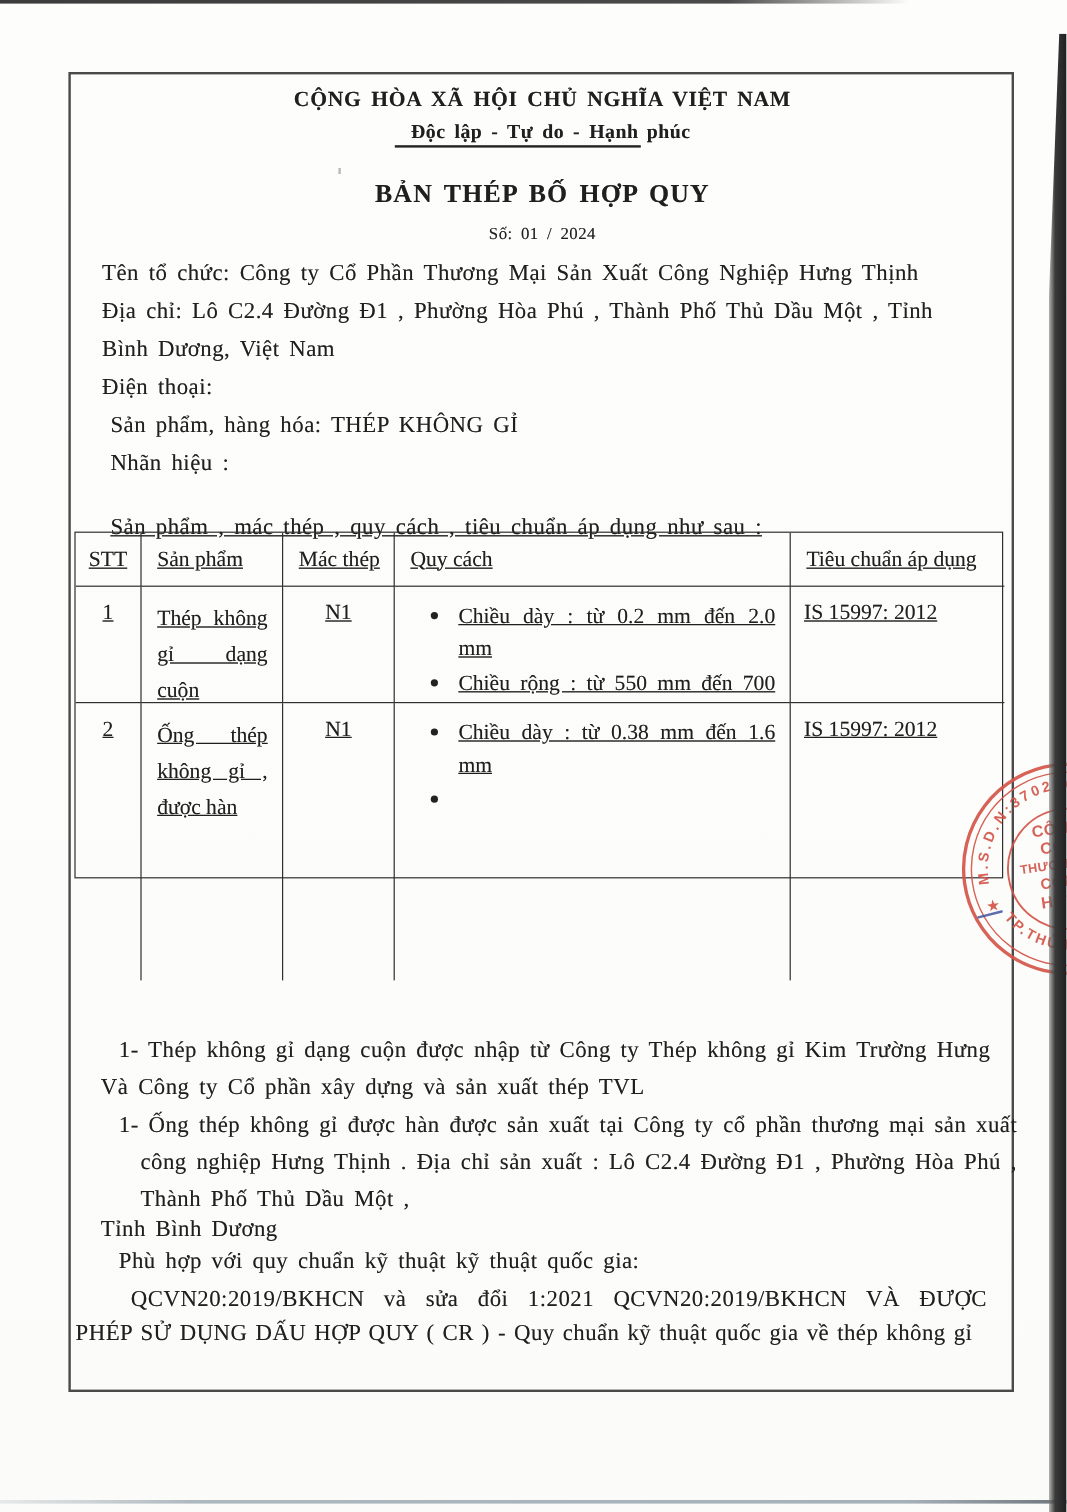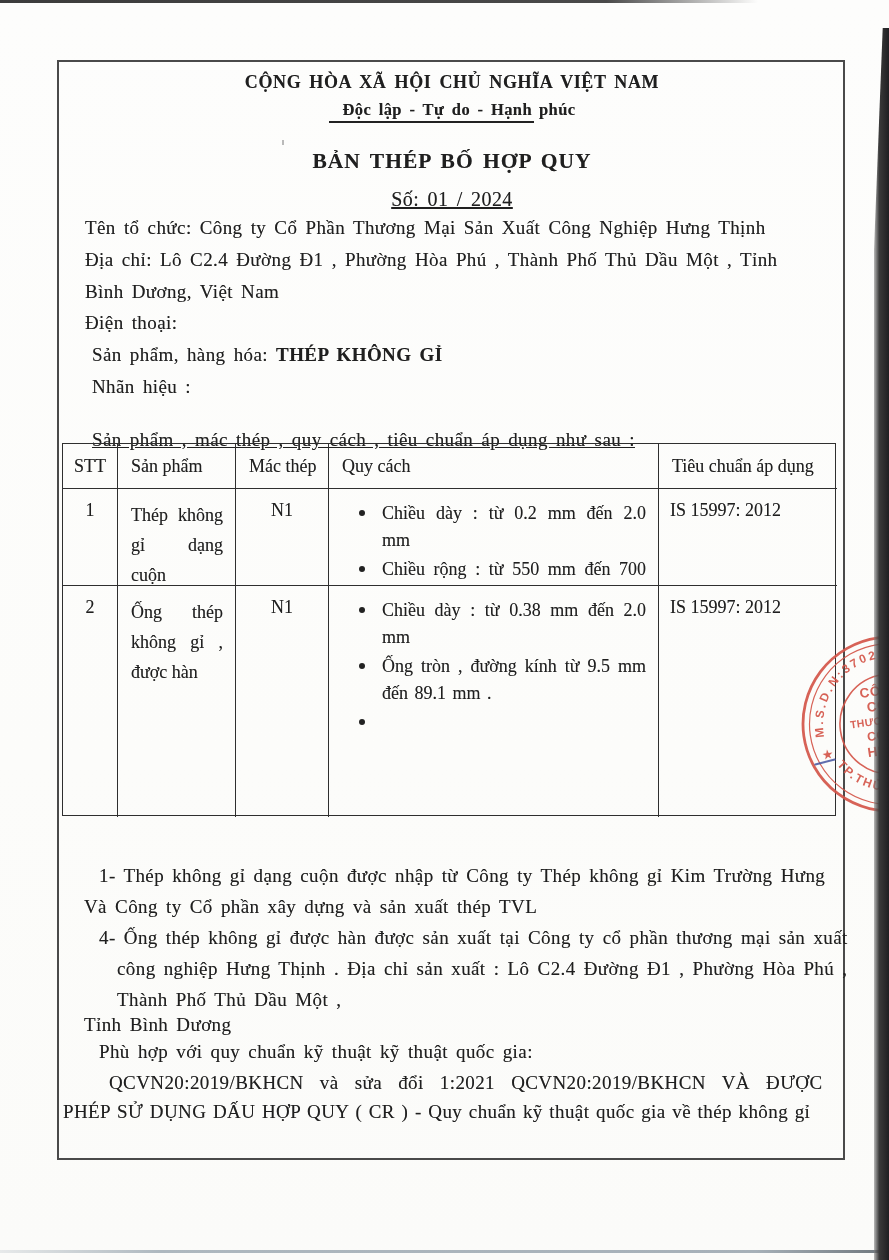--- a/index.html
+++ b/index.html
@@ -41,32 +41,33 @@
     position:absolute;white-space:nowrap;color:#1f1f1f;
     font-size:19px;letter-spacing:.4px;word-spacing:3px;
     text-shadow:0 0 .5px rgba(30,30,30,.45);
   }
   .center{left:57px;width:790px;text-align:center;}
   .nat1{top:72px;font-weight:bold;font-size:18px;letter-spacing:.6px;}
   .motto{top:100px;font-size:16.5px;font-weight:bold;}
   .motto .u{border-bottom:2px solid #222;padding:0 2px 2px 14px;}
   .motto .tail{margin-left:5px;}
   .title{top:149px;font-weight:bold;font-size:21.5px;letter-spacing:1px;}
-  .so{top:188px;font-size:20px;text-decoration:underline;}
-  .b{font-weight:bold;}
+  .so{top:188px;font-size:14px;}
+  .b{font-weight:normal;}
   
   .tbl{
-    position:absolute;left:62px;top:443px;width:774px;height:373px;
+    position:absolute;left:62px;top:443px;width:774px;height:289px;
     display:grid;
     grid-template-columns:55px 118px 93px 330px 178px;
     grid-template-rows:45px 97px 231px;
     border:1.6px solid #2f2f2f;
     box-sizing:border-box;
     color:#1f1f1f;font-size:18px;
     text-shadow:0 0 .5px rgba(30,30,30,.4);
+    text-decoration:underline;
   }
   .tbl > div{border-right:1.4px solid #2f2f2f;border-bottom:1.4px solid #2f2f2f;box-sizing:border-box;overflow:hidden;}
   .tbl > div:nth-child(5n){border-right:none;}
   .tbl > div:nth-child(n+11){border-bottom:none;}
   .th{display:flex;align-items:center;padding-left:13px;}
   .th.c{justify-content:center;padding-left:0;}
   .cell-c{text-align:center;padding-top:11px;}
   .cell-prod{padding:11px 12px 12px 13px;text-align:justify;line-height:30px;}
   .cell-std{padding:11px 6px 0 11px;}
   .cell-specs{padding-top:11px;}
@@ -132,36 +133,32 @@
       </div>
     </div>
     <div class="cell-std">IS 15997: 2012</div>
 
     <div class="cell-c">2</div>
     <div class="cell-prod">Ống thép không gỉ , được hàn</div>
     <div class="cell-c">N1</div>
     <div class="cell-specs">
       <div class="spec">
         <span class="dot"></span>
-        <div class="txt">Chiều dày : từ 0.38 mm đến 2.0 mm</div>
-      </div>
-      <div class="spec">
-        <span class="dot"></span>
-        <div class="txt">Ống tròn , đường kính từ 9.5 mm đến 89.1 mm .</div>
+        <div class="txt">Chiều dày : từ 0.38 mm đến 1.6 mm</div>
       </div>
       <div class="spec">
         <span class="dot"></span>
       </div>
     </div>
     <div class="cell-std">IS 15997: 2012</div>
   </div>
 
   <div class="ln" style="left:99px;top:865px;">1-  Thép không gỉ dạng cuộn được nhập từ Công ty Thép không gỉ Kim Trường Hưng</div>
   <div class="ln" style="left:84px;top:896px;">Và Công ty Cổ phần xây dựng và sản xuất thép TVL</div>
-  <div class="ln" style="left:99px;top:927px;">4-  Ống thép không gỉ được hàn được sản xuất tại Công ty cổ phần thương mại sản xuất</div>
+  <div class="ln" style="left:99px;top:927px;">1-  Ống thép không gỉ được hàn được sản xuất tại Công ty cổ phần thương mại sản xuất</div>
   <div class="ln" style="left:117px;top:958px;">công nghiệp Hưng Thịnh . Địa chỉ sản xuất : Lô C2.4 Đường Đ1 , Phường Hòa Phú ,</div>
   <div class="ln" style="left:117px;top:989px;">Thành Phố Thủ Dầu Một ,</div>
   <div class="ln" style="left:84px;top:1014px;">Tỉnh Bình Dương</div>
   <div class="ln" style="left:99px;top:1041px;">Phù hợp với quy chuẩn kỹ thuật kỹ thuật quốc gia:</div>
   <div class="ln ws-wide" style="left:99px;top:1072px;margin-left:10px;">QCVN20:2019/BKHCN và sửa đổi 1:2021 QCVN20:2019/BKHCN VÀ ĐƯỢC</div>
   <div class="ln ws-med" style="left:63px;top:1101px;">PHÉP SỬ DỤNG DẤU HỢP QUY ( CR ) -  Quy chuẩn kỹ thuật quốc gia về thép không gỉ</div>
 
   <svg class="stamp" viewBox="-100 -100 200 200">
     <g transform="rotate(-8)" fill="none" stroke="#d4564a">
       <circle cx="0" cy="0" r="87" stroke-width="2.8"></circle>

